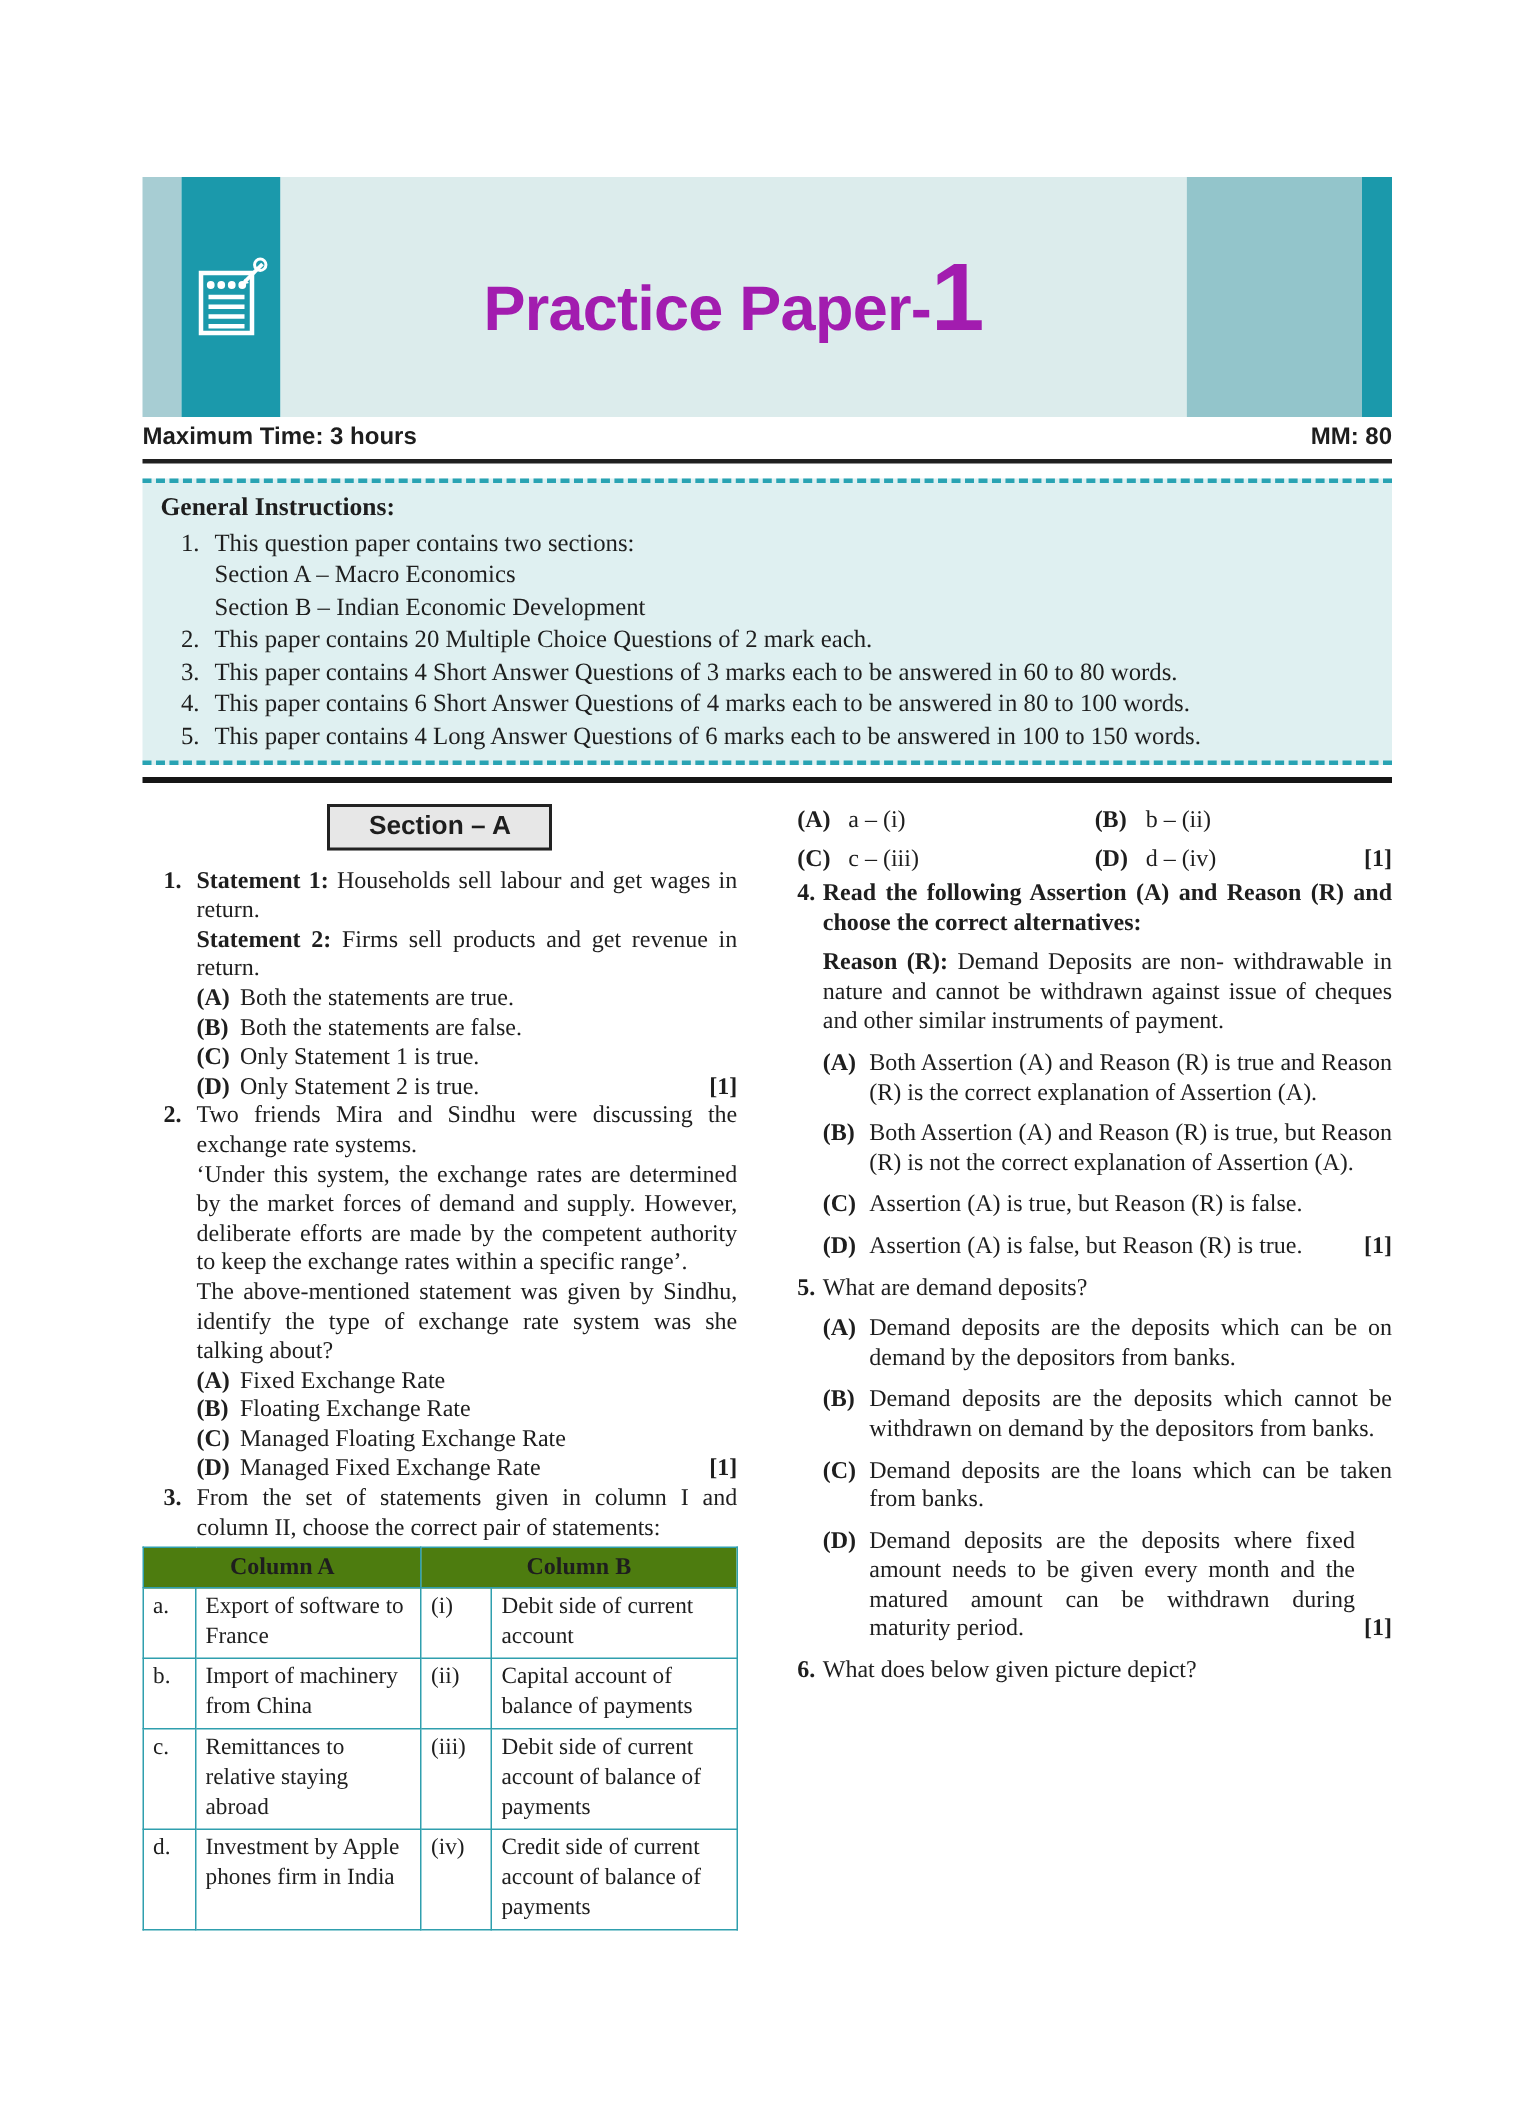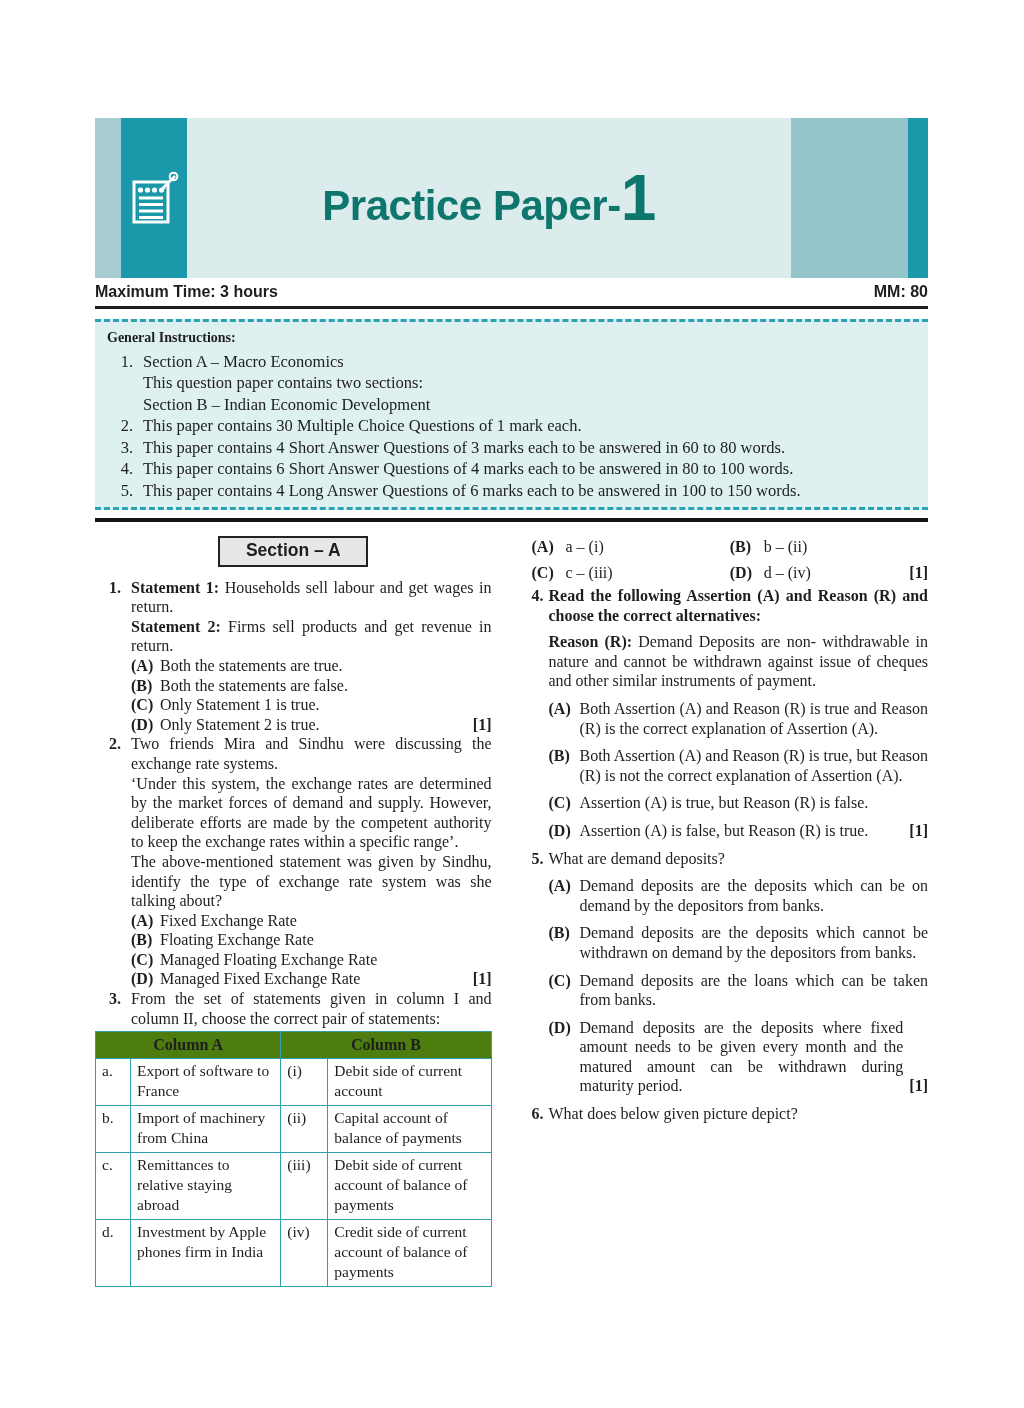--- a/index.html
+++ b/index.html
@@ -10,36 +10,36 @@
   }
 
   
   .band { height:160px; display:flex; position:relative; }
   .strip-l { width:26px; background:#a7cdd3; }
   .block-dark { width:66px; background:#1b99ab; display:flex; align-items:center; justify-content:center; }
   .pale { flex:1; background:#dcecec; position:relative; }
   .mid { width:117px; background:#93c5cb; }
   .strip-r { width:20px; background:#1b99ab; }
   .title-wrap { position:absolute; inset:0; display:flex; align-items:center; justify-content:center; }
-  .title-line { font-family:"Liberation Sans", sans-serif; font-weight:800; color:#0f766e; letter-spacing:-0.5px; }
+  .title-line { font-family:"Liberation Sans", sans-serif; font-weight:800; color:#a21caf; letter-spacing:-0.5px; }
   .title-main { font-size:42px; }
   .title-num  { font-size:64px; line-height:1; }
 
   
   .meta { display:flex; justify-content:space-between; align-items:baseline;
           font-family:"Liberation Sans", sans-serif; font-weight:700; font-size:16px;
           padding:5px 0 5px; }
   .rule-thin  { border-top:3px solid #202020; }
   .rule-thick { border-top:4px solid #161616; margin-top:8px; }
 
   
   .instructions { margin-top:10px; background:#dff0f1;
     border-top:3px dashed #29a3b3; border-bottom:3px dashed #29a3b3;
     padding:5px 10px 6px 12px; font-size:16.5px; line-height:21.5px; }
-  .instr-head { font-weight:700; font-size:14px; margin-bottom:2px; }
+  .instr-head { font-weight:700; font-size:17px; margin-bottom:2px; }
   .instr-item { display:flex; }
   .instr-num  { flex:none; width:26px; text-align:right; }
   .instr-body { margin-left:10px; }
 
   
   .cols { display:flex; gap:40px; margin-top:12px; }
   .col  { flex:1; font-size:16px; line-height:19.6px; }
 
   .section-box { width:146px; margin:2px auto 11px; border:2px solid #222;
     background:#e7e7e7; text-align:center; font-family:"Liberation Sans", sans-serif;
@@ -116,28 +116,28 @@
     <span>Maximum Time: 3 hours</span>
     <span>MM: 80</span>
   </div>
   <div class="rule-thin"></div>
 
   <div class="instructions">
     <div class="instr-head">General Instructions:</div>
     <div class="instr-item">
       <span class="instr-num">1.</span>
       <div class="instr-body">
+        <div>This question paper contains two sections:</div>
         <div>Section A – Macro Economics</div>
-        <div>This question paper contains two sections:</div>
         <div>Section B – Indian Economic Development</div>
       </div>
     </div>
     <div class="instr-item">
       <span class="instr-num">2.</span>
-      <div class="instr-body">This paper contains 30 Multiple Choice Questions of 1 mark each.</div>
+      <div class="instr-body">This paper contains 20 Multiple Choice Questions of 2 mark each.</div>
     </div>
     <div class="instr-item">
       <span class="instr-num">3.</span>
       <div class="instr-body">This paper contains 4 Short Answer Questions of 3 marks each to be answered in 60 to 80 words.</div>
     </div>
     <div class="instr-item">
       <span class="instr-num">4.</span>
       <div class="instr-body">This paper contains 6 Short Answer Questions of 4 marks each to be answered in 80 to 100 words.</div>
     </div>
     <div class="instr-item">

